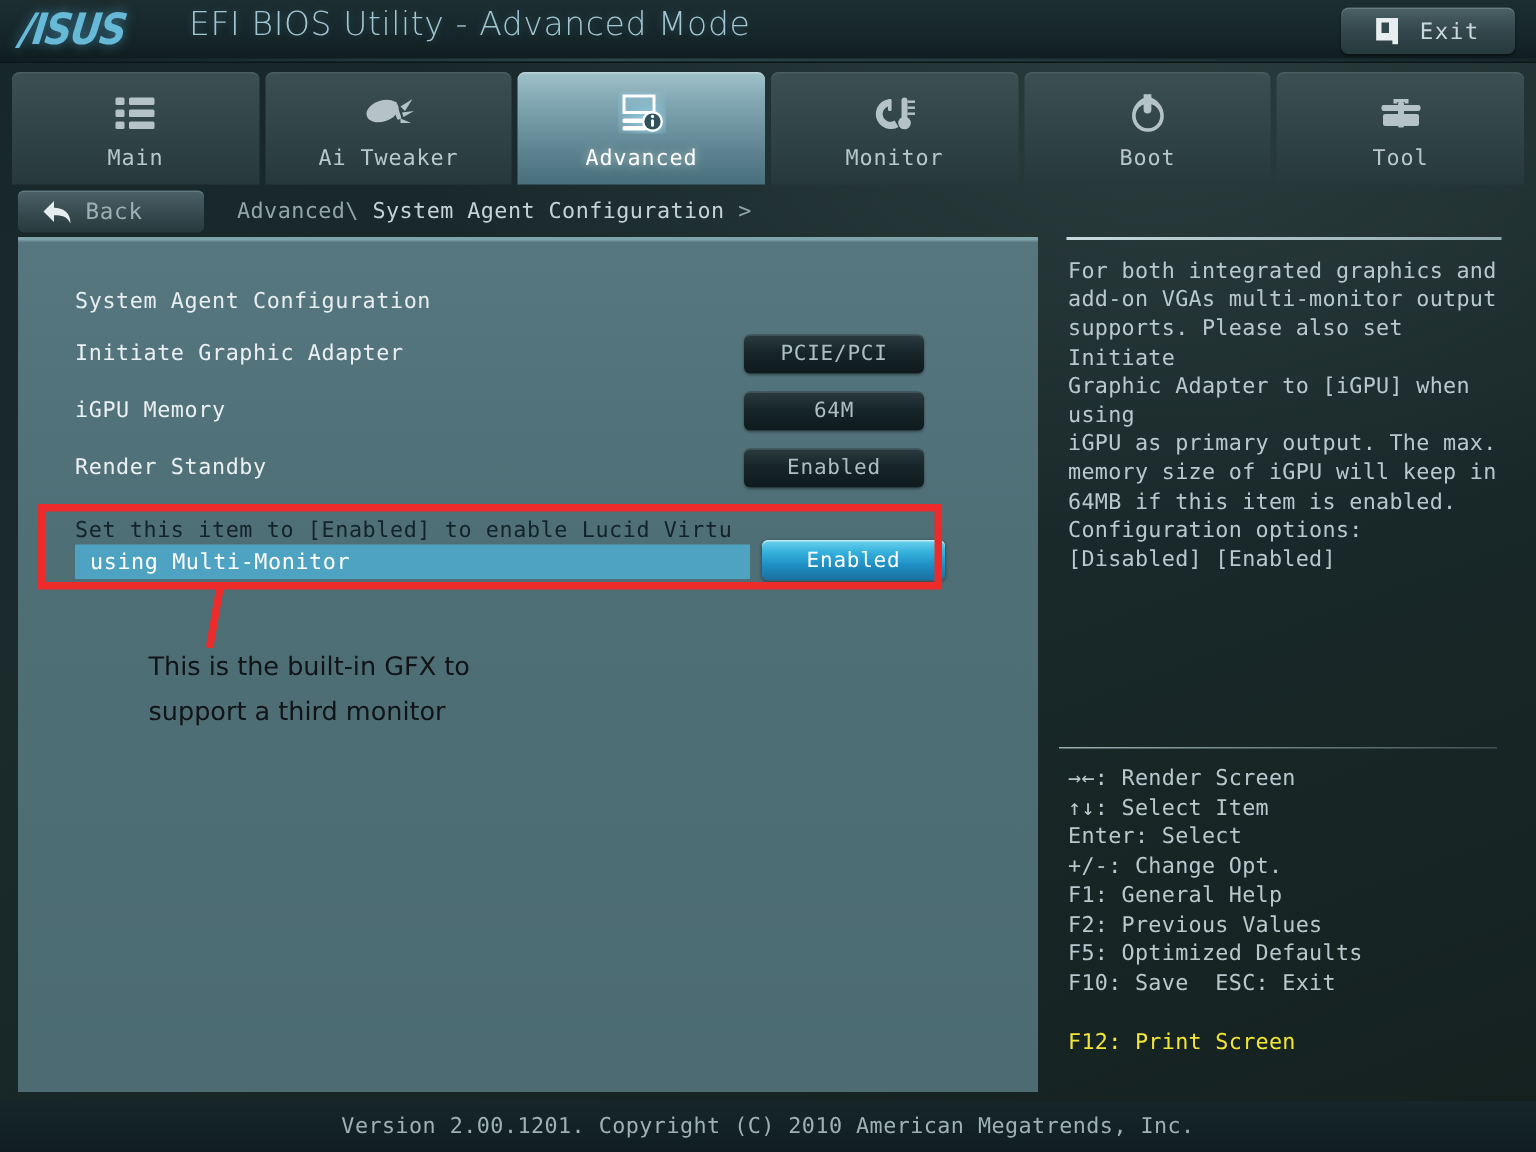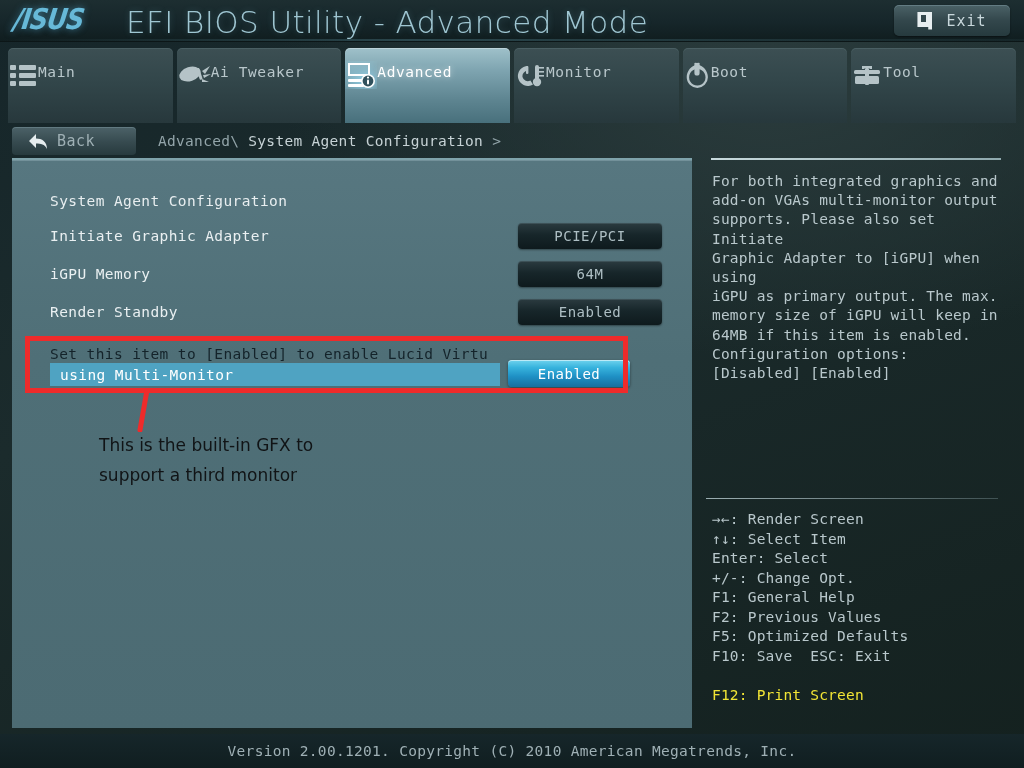--- a/index.html
+++ b/index.html
@@ -33,21 +33,21 @@
     font-family: "DejaVu Sans", sans-serif;
     font-size: 25px; font-weight: bold; font-style: italic;
     letter-spacing: -1px;
     color: #67b9d8;
     transform: skewX(-8deg) scaleY(1.15);
     text-shadow: 0 0 7px rgba(90,180,220,.55);
   }
   #app-title {
     position: absolute; left: 126px; top: 4px;
     font-family: "DejaVu Sans", sans-serif;
-    font-size: 31px; font-weight: 300;
+    font-size: 22px; font-weight: 300;
     color: #9fc6d2;
     letter-spacing: .4px;
     text-shadow: 0 0 6px rgba(120,190,210,.3);
   }
   #exit-btn {
     position: absolute; right: 14px; top: 5px;
     width: 116px; height: 31px;
     display: flex; align-items: center; justify-content: center; gap: 14px;
     border-radius: 5px;
     background: linear-gradient(180deg, #4b6267 0%, #33474c 50%, #263a3e 100%);
@@ -70,21 +70,21 @@
   
   #navbar {
     position: absolute; left: 0; top: 48px; width: 1024px; height: 75px;
     display: flex; gap: 4px; padding: 0 8px;
   }
   .tab {
     flex: 1 1 0;
     border-radius: 5px 5px 0 0;
     background: linear-gradient(180deg, #3c4f53 0%, #32464a 45%, #27383c 100%);
     box-shadow: inset 0 1px 0 rgba(180,215,225,.12);
-    display: flex; align-items: flex-start; justify-content: flex-start;
+    display: flex; flex-direction: column; align-items: center; justify-content: flex-start;
     padding-top: 10px; cursor: pointer; position: relative;
   }
   .tab.active {
     background: linear-gradient(180deg, #9fc1ca 0%, #7ea4b0 30%, #5d8490 70%, #48707c 100%);
     box-shadow: inset 0 1px 0 rgba(255,255,255,.3);
   }
   .tab .ico { height: 34px; display: flex; align-items: center; justify-content: center; }
   .tab .ico svg { display: block; }
   .tab .tlabel {
     margin-top: 6px; font-size: 14.5px; color: #b9c7cb; letter-spacing: .6px;
@@ -124,21 +124,21 @@
     font-size: 14.5px; color: #e8eef0; letter-spacing: .4px;
   }
   .row {
     position: absolute; left: 14px; width: 652px; height: 27px;
     display: flex; align-items: center;
   }
   .row .name {
     font-size: 14.5px; color: #eaf0f2; letter-spacing: .4px; margin-left: 24px;
   }
   .row .val {
-    position: absolute; left: 492px; width: 144px; height: 26px;
+    position: absolute; left: 470px; width: 120px; height: 26px;
     border-radius: 4px;
     background: linear-gradient(180deg, #2b3b40 0%, #17262a 45%, #0e1a1d 100%);
     box-shadow: inset 0 1px 0 rgba(150,190,200,.18), 0 1px 2px rgba(0,0,0,.4);
     display: flex; align-items: center; justify-content: center;
     font-size: 14px; color: #aebfc4; letter-spacing: .5px; cursor: pointer;
   }
   #row-1 { top: 62px; }
   #row-2 { top: 100px; }
   #row-3 { top: 138px; }
 

